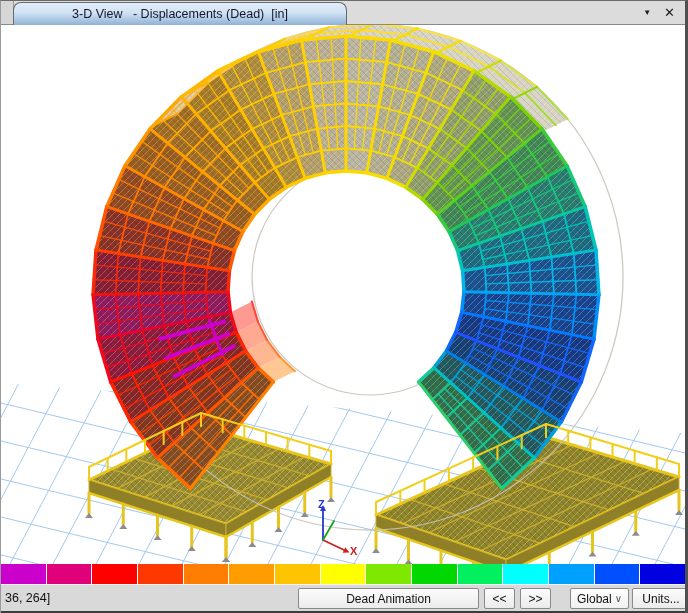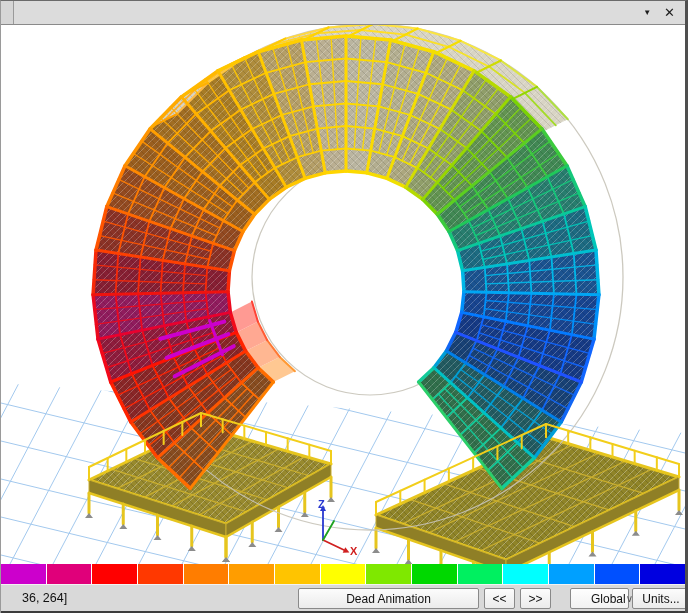--- a/index.html
+++ b/index.html
@@ -20,41 +20,44 @@
   }
   .win-controls{position:absolute;right:10px;top:0;height:23px;display:flex;align-items:center;gap:13px;}
   .win-controls span{color:#1c1c1c;line-height:1;cursor:default;}
   .glyph-collapse{font-size:8px;}
   .glyph-close{font-size:13px;}
   .viewport{position:absolute;left:0;top:24px;width:684px;height:539px;background:#fff;}
   .viewport svg{display:block;width:684px;height:539px;}
   .colorbar{position:absolute;left:0;top:563px;width:684px;height:20px;background:#fff;display:flex;gap:1px;}
   .colorbar div{flex:1 1 0;}
   .statusbar{position:absolute;left:0;top:583px;width:684px;height:28px;background:#d9d9d9;border-top:1px solid #f2f2f2;font-size:12.5px;color:#111;}
-  .coords{position:absolute;left:21px;top:0;line-height:27px;}
+  .coords{position:absolute;left:4px;top:0;line-height:27px;}
   .btn{
     position:absolute;top:3px;height:21px;box-sizing:border-box;
     background:linear-gradient(#fcfcfc,#ebebeb);border:1px solid #898989;border-radius:2px;
     display:flex;align-items:center;justify-content:center;font-size:12px;color:#111;cursor:default;
   }
   .btn-start{left:297px;width:181px;}
   .btn-prev{left:483px;width:31px;}
   .btn-next{left:519px;width:31px;}
-  .select-csys{left:569px;width:59px;justify-content:space-between;padding:0 20px;background:linear-gradient(#fefefe,#f1f1f1);}
+  .select-csys{left:569px;width:59px;justify-content:space-between;padding:0 6px;background:linear-gradient(#fefefe,#f1f1f1);}
   .chevron{color:#555;font-size:10px;}
   .btn-units{left:631px;width:58px;}
   .bottom-strip{position:absolute;left:0;bottom:0;width:688px;height:2px;background:#3c3c3c;}
 </style>
 </head>
 <body>
 
 <div class="window">
 
   <div class="titlebar">
     <div class="corner-box"></div>
+    <div class="tab">
+      <span>3-D View   - Displacements (Dead)  [in]</span>
+    </div>
     <div class="win-controls">
       <span class="glyph-collapse">▼</span>
       <span class="glyph-close">✕</span>
     </div>
   </div>
 
   <div class="viewport">
     <svg id="scene" viewBox="0 0 684 539">
         <defs>
           <pattern id="hatch" width="7" height="7" patternUnits="userSpaceOnUse">

